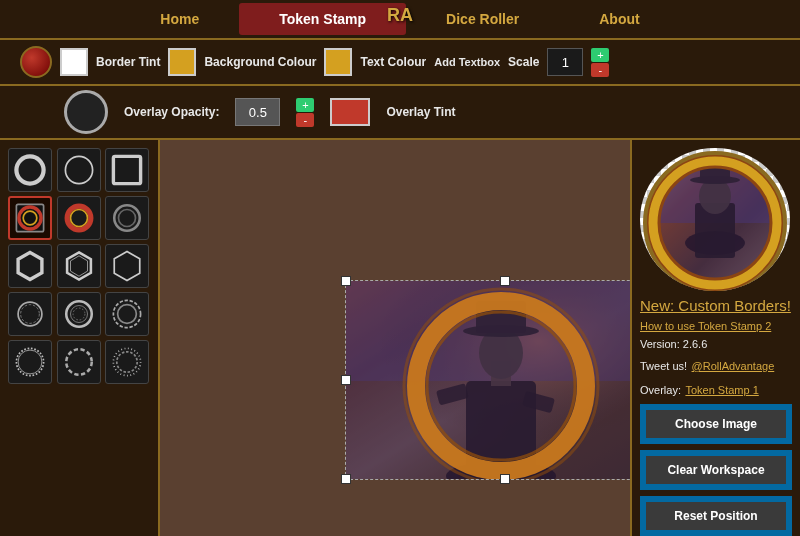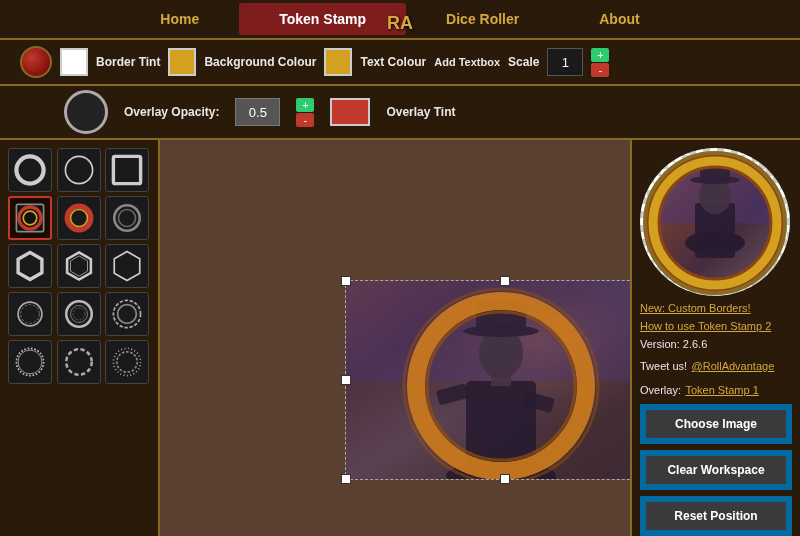--- a/index.html
+++ b/index.html
@@ -17,21 +17,21 @@
       height: 40px;
       background: #2a1a0a;
       display: flex;
       align-items: center;
       justify-content: center;
       border-bottom: 2px solid #8a6a20;
       position: relative;
     }
     .nav-items {
       display: flex;
-      align-items: flex-start;
+      align-items: flex-end;
       gap: 0;
       width: 100%;
       justify-content: center;
     }
     .nav-item {
       padding: 8px 40px;
       color: #d4a840;
       font-size: 14px;
       font-weight: bold;
       cursor: pointer;
@@ -243,21 +243,21 @@
       min-width: 170px;
       background: #2a1a0a;
       border-left: 2px solid #8a6a20;
       padding: 8px;
       display: flex;
       flex-direction: column;
       gap: 6px;
     }
     .link-new-custom {
       color: #d4a840;
-      font-size: 11px;
+      font-size: 15px;
       text-decoration: underline;
       cursor: pointer;
     }
     .link-howto {
       color: #d4a840;
       font-size: 11px;
       text-decoration: underline;
       cursor: pointer;
     }
     .version-text {

